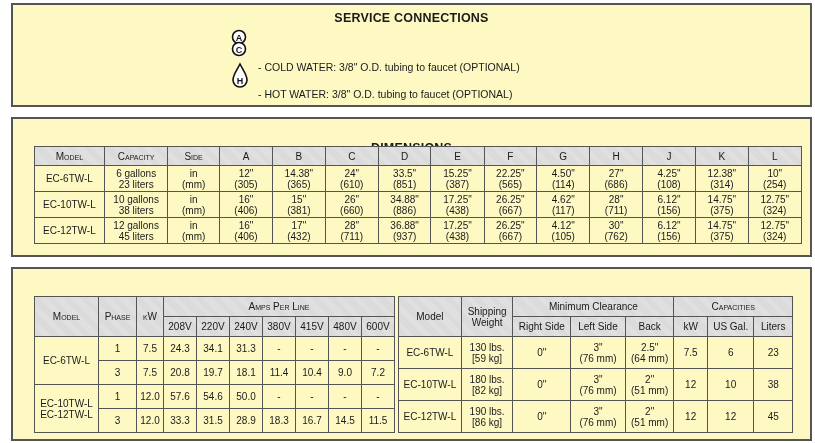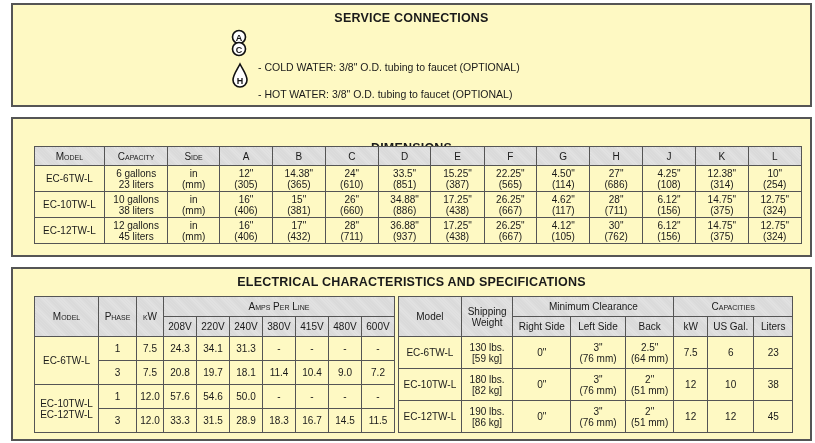--- a/index.html
+++ b/index.html
@@ -114,21 +114,20 @@
       <td><span>30"</span><br><span>(762)</span></td>
       <td><span>6.12"</span><br><span>(156)</span></td>
       <td><span>14.75"</span><br><span>(375)</span></td>
       <td><span>12.75"</span><br><span>(324)</span></td>
     </tr>
   </tbody>
     </table>
 </div>
 
 <div class="panel" id="elec">
-  <div class="panel-title">ELECTRICAL CHARACTERISTICS AND SPECIFICATIONS</div>
 
   <table id="eltable">
     <tbody>
         <tr>
       <th rowspan="2" style="width:64px">Model</th>
       <th rowspan="2" style="width:38px">Phase</th>
       <th rowspan="2" style="width:27px">kW</th>
       <th colspan="7">Amps Per Line</th>
     </tr>
     <tr>

